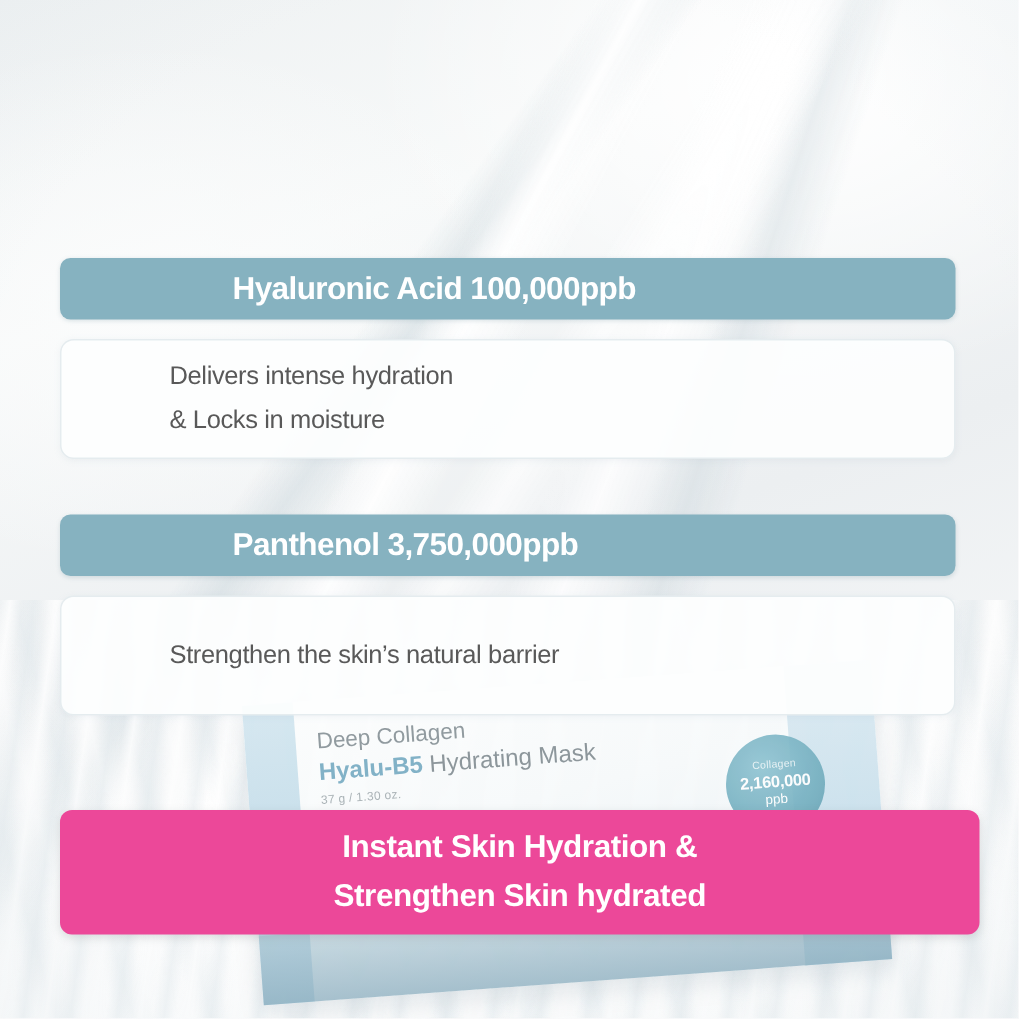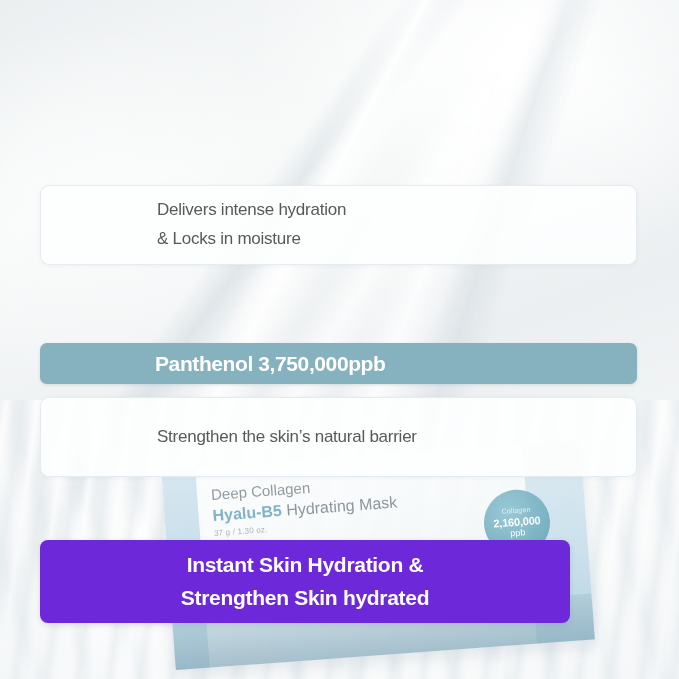--- a/index.html
+++ b/index.html
@@ -183,38 +183,38 @@
     box-sizing: border-box;
     margin-top: 13px;
     height: 80px;
     border-radius: 9px;
     background: rgba(253,254,254,.93);
     border: 1px solid rgba(228,235,238,.95);
     box-shadow: 0 1px 4px rgba(160,180,190,.13);
     display: flex;
     flex-direction: column;
     justify-content: center;
-    padding-left: 116px;
+    padding-left: 72px;
   }
   .card-line {
     font-size: 17px;
     color: #595959;
     letter-spacing: -.25px;
     line-height: 1.68;
     white-space: nowrap;
   }
 
   .summary-banner {
     position: absolute;
     left: 40px;
     top: 540px;
-    width: 530px;
+    width: 613px;
     height: 83px;
     border-radius: 8px;
-    background: #6d28d9;
+    background: #ec4899;
     display: flex;
     flex-direction: column;
     align-items: center;
     justify-content: center;
     box-shadow: 0 2px 6px rgba(120,125,128,.22);
   }
   .summary-line {
     color: #ffffff;
     font-size: 21px;
     font-weight: 700;
@@ -246,20 +246,23 @@
       <div class="cb-label">Collagen</div>
       <div class="cb-value">2,160,000</div>
       <div class="cb-unit">ppb</div>
     </div>
   </div>
 
   <div class="content">
 
 
     <div class="block" style="top:172px;">
+      <div class="banner">
+        <span class="banner-label">Hyaluronic Acid 100,000ppb</span>
+      </div>
       <div class="card">
         <div class="card-line">Delivers intense hydration</div>
         <div class="card-line">&amp; Locks in moisture</div>
       </div>
     </div>
 
     <div class="block" style="top:343px;">
       <div class="banner">
         <span class="banner-label">Panthenol 3,750,000ppb</span>
       </div>

